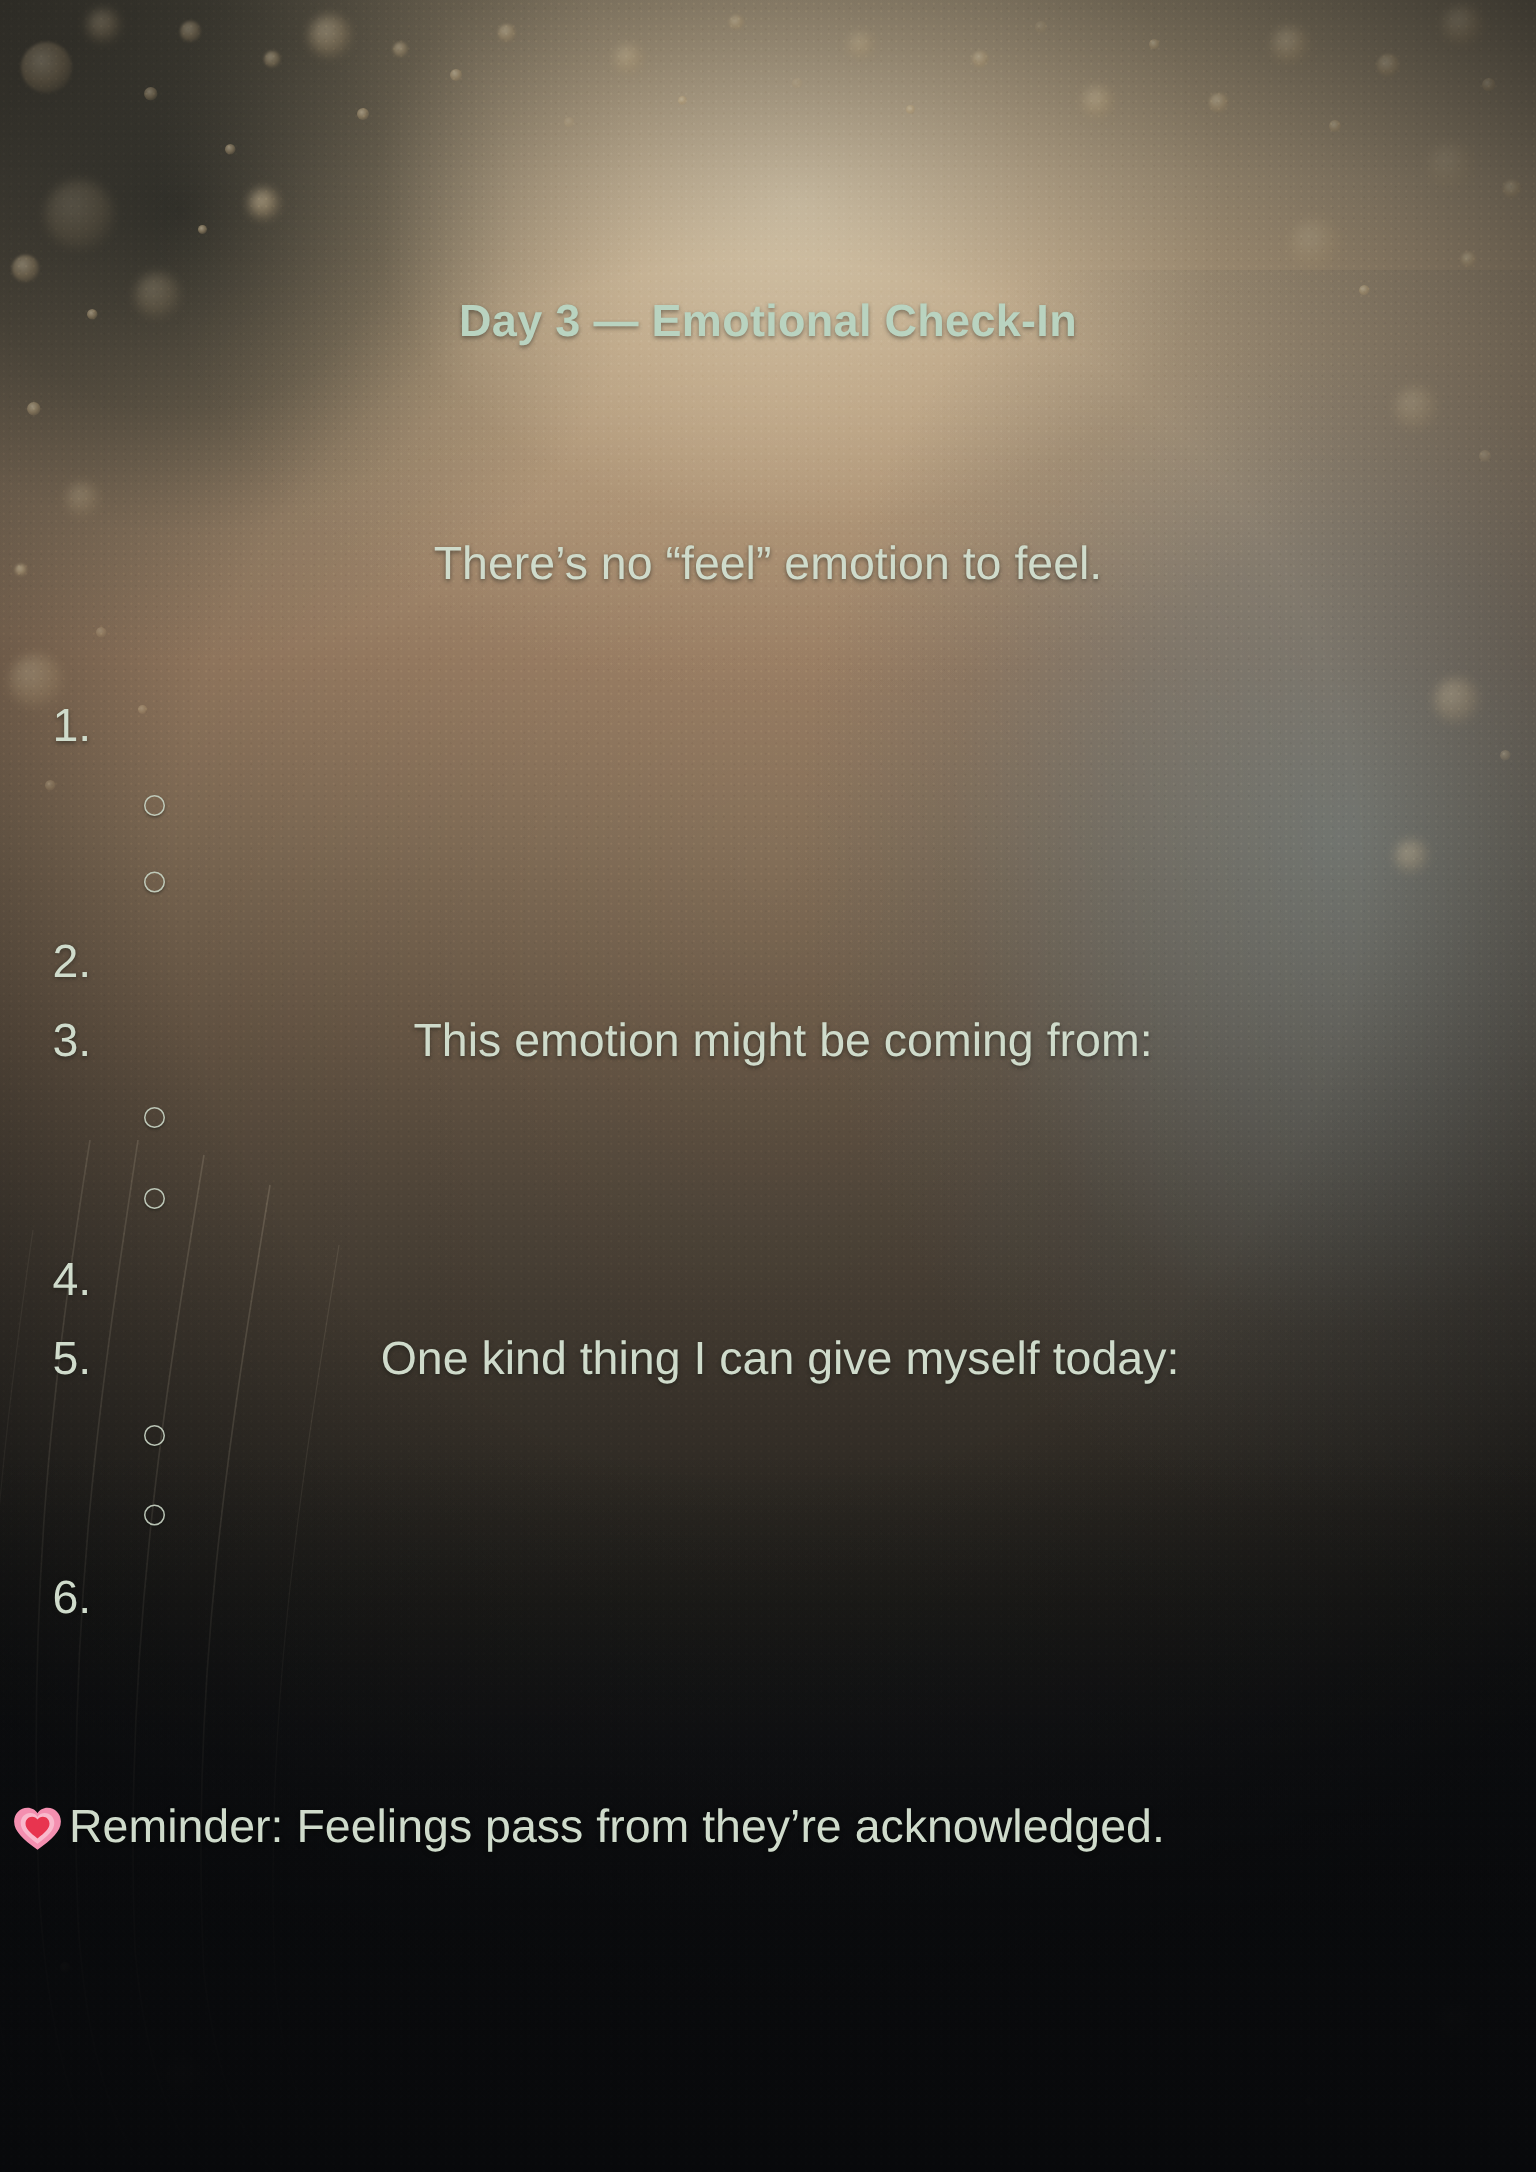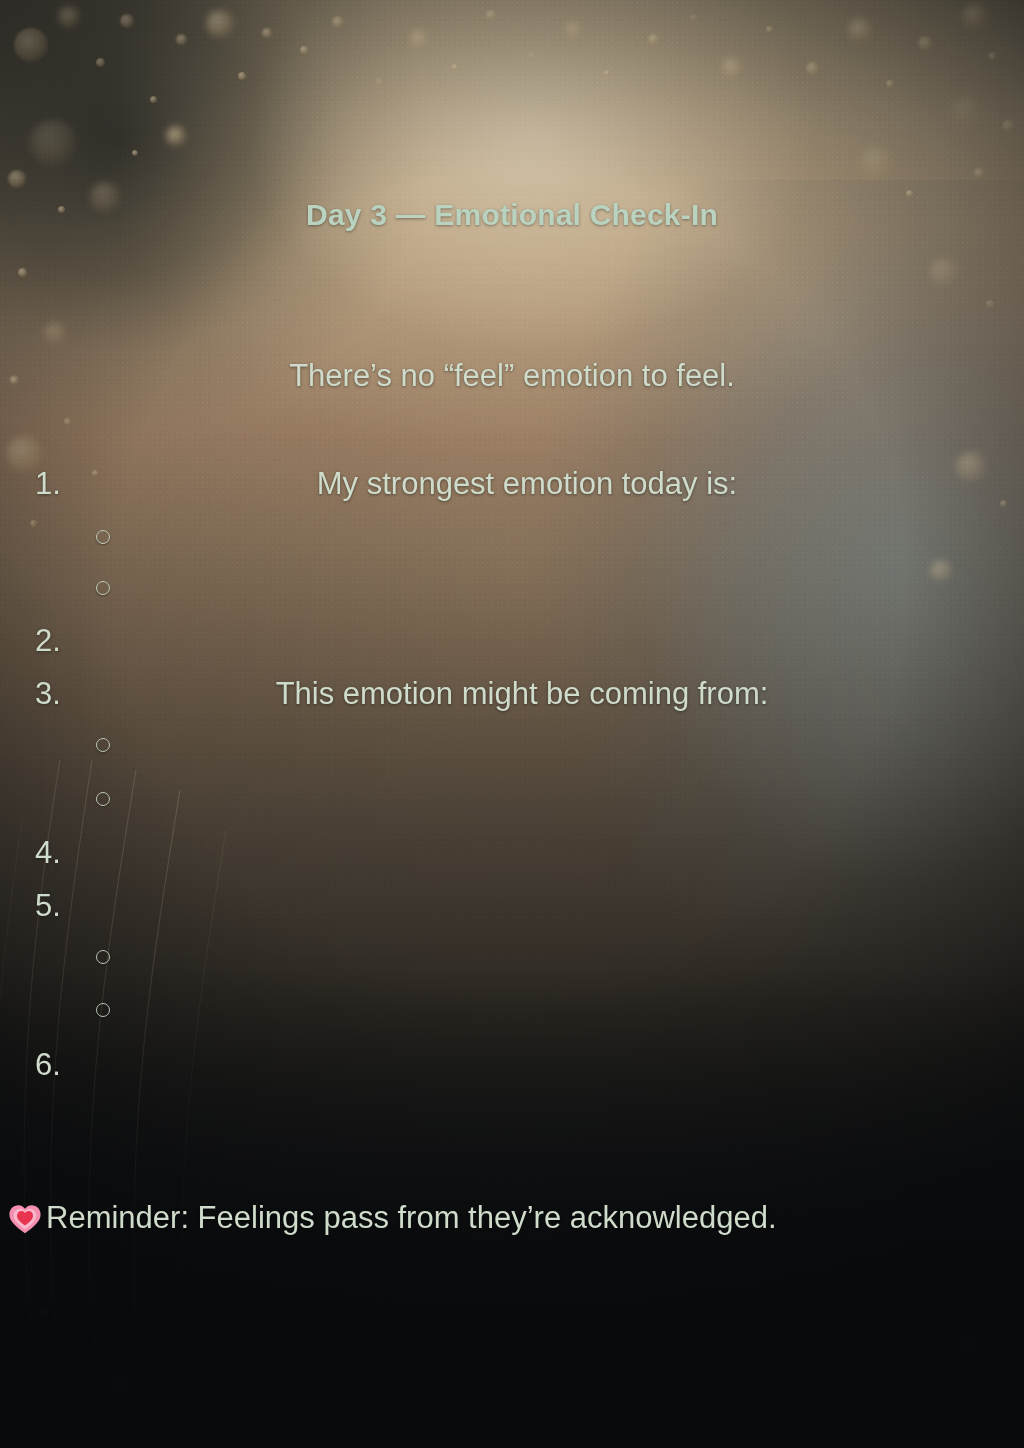--- a/index.html
+++ b/index.html
@@ -299,32 +299,32 @@
   <div class="bg-bottom-fade"></div>
   <div class="bg-grain"></div>
 
   <div class="content">
 
     <div class="title">Day 3 — Emotional Check-In</div>
 
     <div class="line lead">There’s no “feel” emotion to feel.</div>
 
     <div class="num" style="top:466px;">1.</div>
-    <div class="line q1">My strongest emotion today is:</div>
     <div class="circ" style="top:530px;"></div>
     <div class="circ" style="top:581px;"></div>
     <div class="num" style="top:623px;">2.</div>
 
     <div class="num" style="top:676px;">3.</div>
     <div class="line q2">This emotion might be coming from:</div>
     <div class="circ" style="top:738px;"></div>
     <div class="circ" style="top:792px;"></div>
     <div class="num" style="top:835px;">4.</div>
 
     <div class="num" style="top:888px;">5.</div>
+    <div class="line q3">One kind thing I can give myself today:</div>
     <div class="circ" style="top:950px;"></div>
     <div class="circ" style="top:1003px;"></div>
     <div class="num" style="top:1047px;">6.</div>
 
     <div class="reminder">
       <span class="heart-emoji">
         <svg viewBox="0 0 34 32" width="34" height="32" aria-hidden="true">
           <path d="M17 30.2 C 7.6 23.4, 1.4 18.0, 1.4 11.4 C 1.4 6.1, 5.4 2.2, 10.3 2.2 C 13.3 2.2, 15.7 3.7, 17 5.8 C 18.3 3.7, 20.7 2.2, 23.7 2.2 C 28.6 2.2, 32.6 6.1, 32.6 11.4 C 32.6 18.0, 26.4 23.4, 17 30.2 Z" fill="#f48fb0"></path>
           <path d="M17 26.2 C 10.2 21.2, 5.8 17.3, 5.8 12.4 C 5.8 8.5, 8.7 5.7, 12.2 5.7 C 14.3 5.7, 16.1 6.8, 17 8.3 C 17.9 6.8, 19.7 5.7, 21.8 5.7 C 25.3 5.7, 28.2 8.5, 28.2 12.4 C 28.2 17.3, 23.8 21.2, 17 26.2 Z" fill="#f9b8cc"></path>
           <path d="M17 22.6 C 12.1 18.9, 9.0 16.1, 9.0 12.7 C 9.0 10.0, 11.0 8.1, 13.4 8.1 C 14.9 8.1, 16.3 8.9, 17 10.0 C 17.7 8.9, 19.1 8.1, 20.6 8.1 C 23.0 8.1, 25.0 10.0, 25.0 12.7 C 25.0 16.1, 21.9 18.9, 17 22.6 Z" fill="#e8344f"></path>

